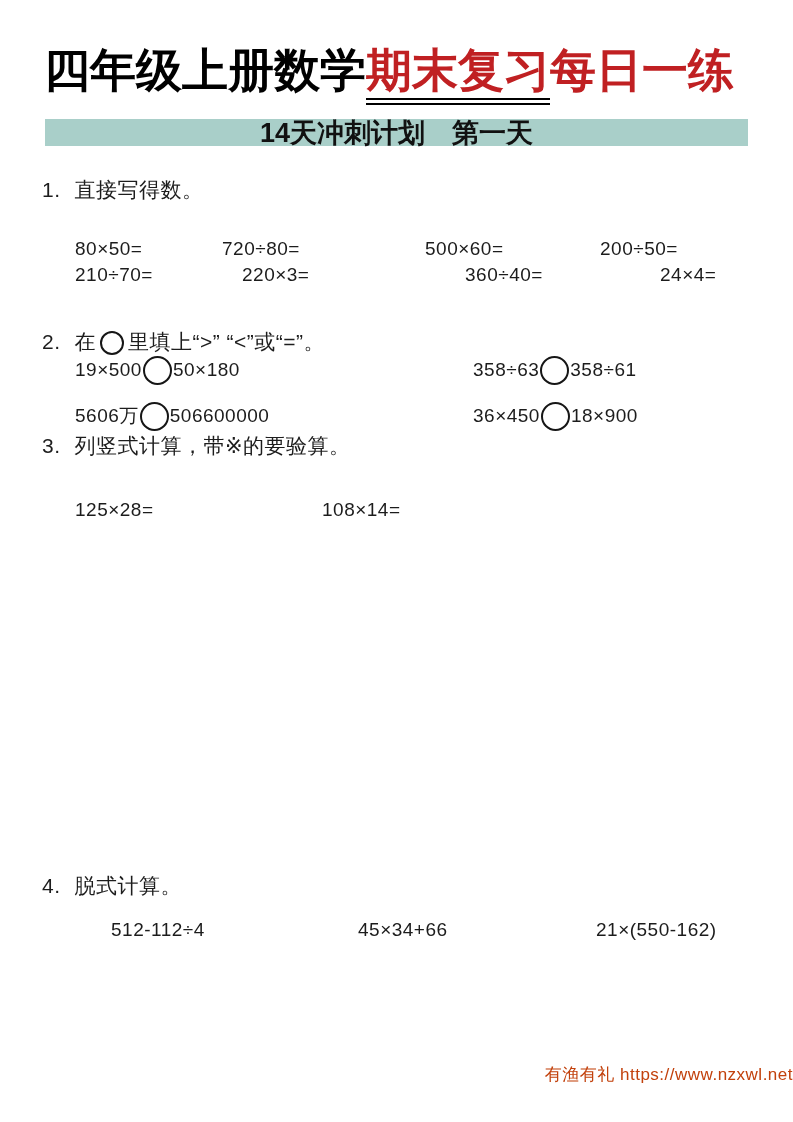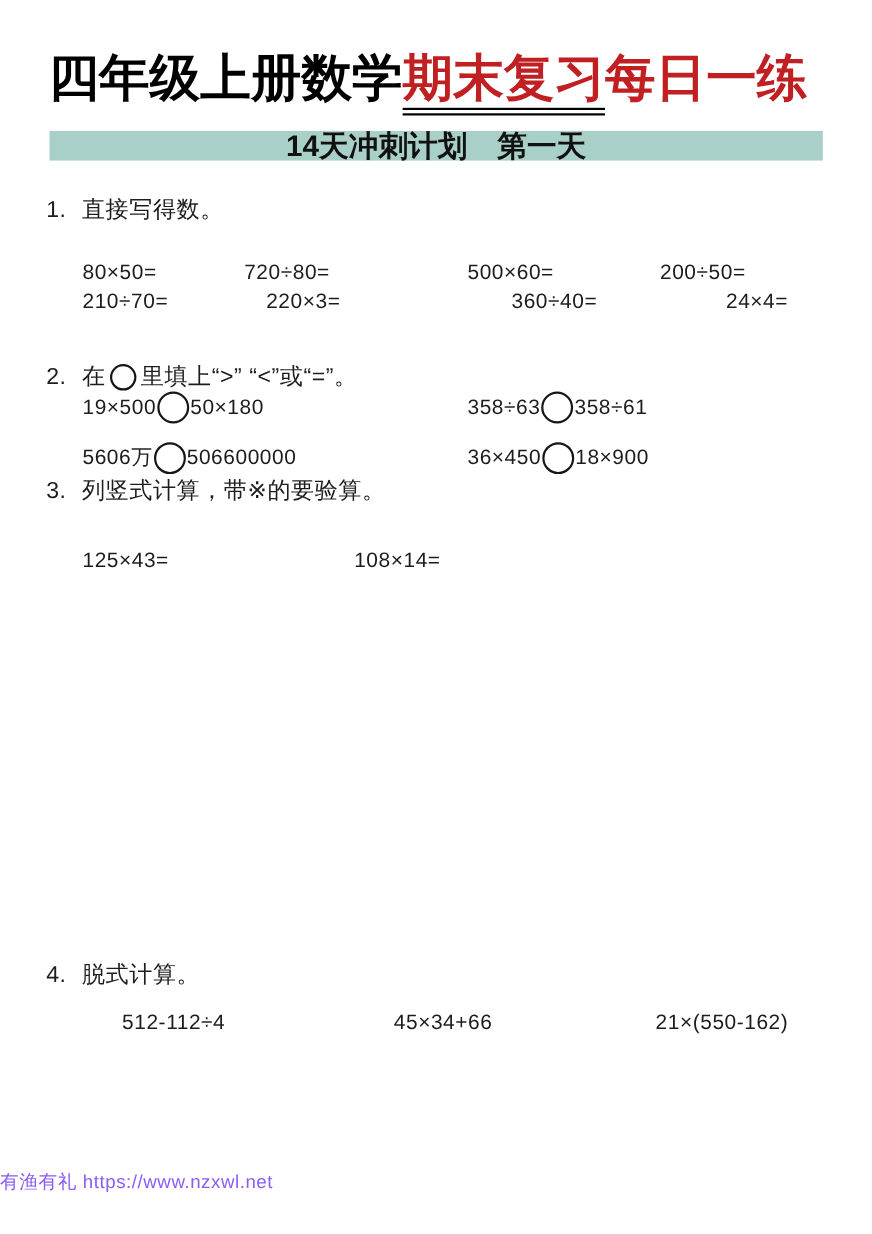--- a/index.html
+++ b/index.html
@@ -63,21 +63,21 @@
     position: absolute;
     left: 75px;
     width: 700px;
     display: grid;
     font-size: 19px;
     color: #1c1c1c;
     white-space: nowrap;
     letter-spacing: 0.5px;
   }
   .grid-s1 { grid-template-columns: 147px 203px 175px auto; }
-  .grid-s2 { grid-template-columns: 350px auto; }
+  .grid-s2 { grid-template-columns: 350px auto; gap: 48px; }
   .grid-s3 { grid-template-columns: 247px 243px auto; }
   .grid-s4 { grid-template-columns: 247px 238px auto; margin-left: 36px; }
   
   .circle {
     display: inline-block;
     width: 29px;
     height: 29px;
     border: 2px solid #161616;
     border-radius: 50%;
     vertical-align: -9px;
@@ -89,23 +89,23 @@
     border-width: 2px;
     vertical-align: -6px;
     margin: 0 4px;
   }
   
   .footer {
     position: absolute;
     top: 1063px;
     left: 0;
     width: 100%;
-    text-align: left;
+    text-align: right;
     font-size: 17px;
-    color: #8b5cf6;
+    color: #c2410c;
     letter-spacing: 0.5px;
   }
 </style>
 </head>
 <body>
 
 <div class="page">
 
   <div class="title"><span>四年级上册数学</span><span class="t-red t-underline">期末复习</span><span class="t-red">每日一练</span></div>
 
@@ -135,21 +135,21 @@
     <span><span>358÷63</span><span class="circle"></span><span>358÷61</span></span>
   </div>
   <div class="eq-row grid-s2" style="top:402px;">
     <span><span>5606万</span><span class="circle"></span><span>506600000</span></span>
     <span><span>36×450</span><span class="circle"></span><span>18×900</span></span>
   </div>
 
   <div class="sec-head" style="top:432px;"><span class="sec-num">3.</span><span>列竖式计算，带※的要验算。</span></div>
 
   <div class="eq-row grid-s3" style="top:499px;">
-    <span>125×43=</span>
+    <span>125×28=</span>
     <span>108×14=</span>
   </div>
 
 
   <div class="sec-head" style="top:872px;"><span class="sec-num">4.</span><span>脱式计算。</span></div>
 
   <div class="eq-row grid-s4" style="top:919px;">
     <span>512-112÷4</span>
     <span>45×34+66</span>
     <span>21×(550-162)</span>

